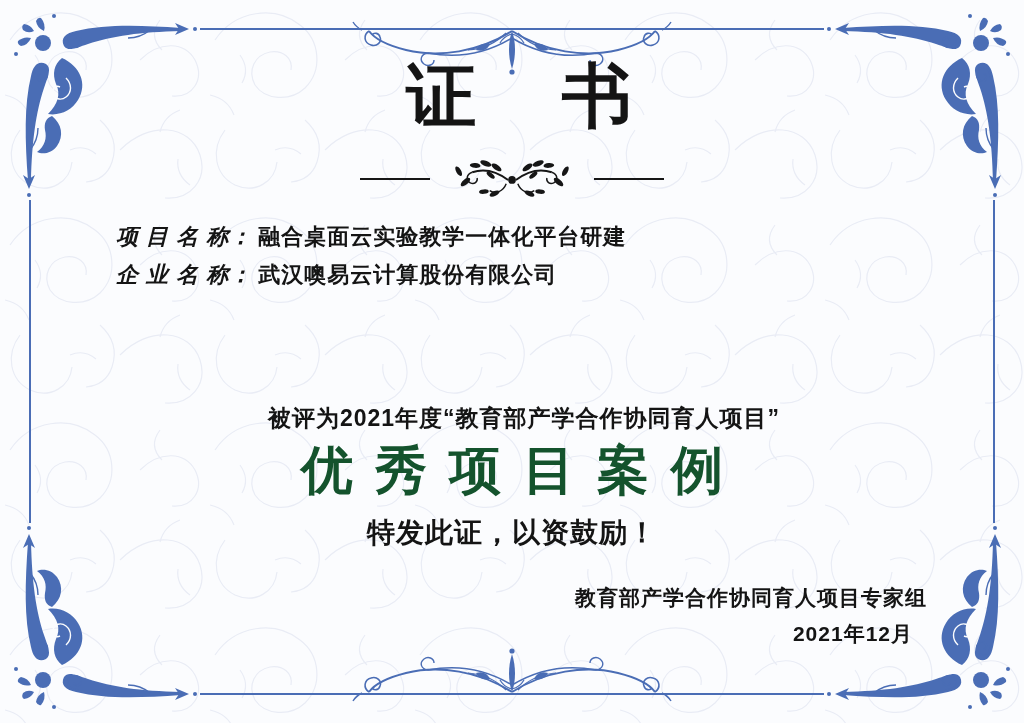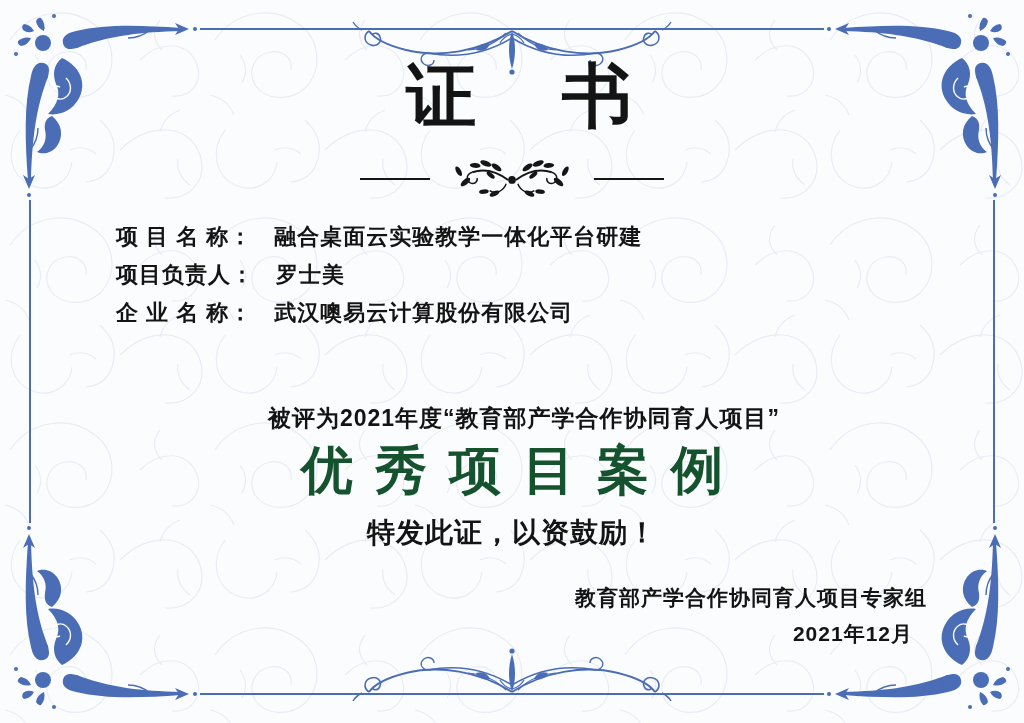--- a/index.html
+++ b/index.html
@@ -14,21 +14,21 @@
     font-family:"Liberation Serif", serif; font-weight:700;
     font-size:70px; letter-spacing:2px; word-spacing:64px; line-height:1.1;margin-left:8px;
   }
   .divider{
     position:absolute; top:156px; left:0; width:100%; height:46px;
     display:flex; align-items:center; justify-content:center; gap:18px;
   }
   .dline{width:70px; height:2px; background:#161616;}
   .fields{position:absolute; left:116px; top:218px;}
   .frow{line-height:38px; white-space:nowrap; font-size:22px; letter-spacing:1px; font-weight:600;}
-  .frow .label{margin-right:22px;}
+  .frow .label{margin-right:6px;font-style:italic;}
   .statement{
     position:absolute; top:403px; left:0; width:100%; text-align:center;
     font-size:23px; letter-spacing:1px; font-weight:600;padding-left:12px;
   }
   .award{
     position:absolute; top:436px; left:0; width:100%; text-align:center;
     font-family:"Liberation Serif", serif; font-weight:800;
     font-size:52px; letter-spacing:22px; text-indent:22px; color:#14532d;
   }
   .note{
@@ -162,23 +162,20 @@
       <use href="#vineR" transform="translate(132,0) scale(-1,1)"></use>
     </svg>
     <span class="dline"></span>
   </div>
 
   <div class="fields">
     <div class="frow">
       <span class="label">项 目 名 称：</span><span class="value">融合桌面云实验教学一体化平台研建</span>
     </div>
     <div class="frow">
-      <span class="label">项目负责人：</span><span class="value">罗士美</span>
-    </div>
-    <div class="frow">
       <span class="label">企 业 名 称：</span><span class="value">武汉噢易云计算股份有限公司</span>
     </div>
   </div>
 
   <div class="statement">被评为2021年度“教育部产学合作协同育人项目”</div>
 
   <div class="award">优秀项目案例</div>
 
   <div class="note">特发此证，以资鼓励！</div>
 

